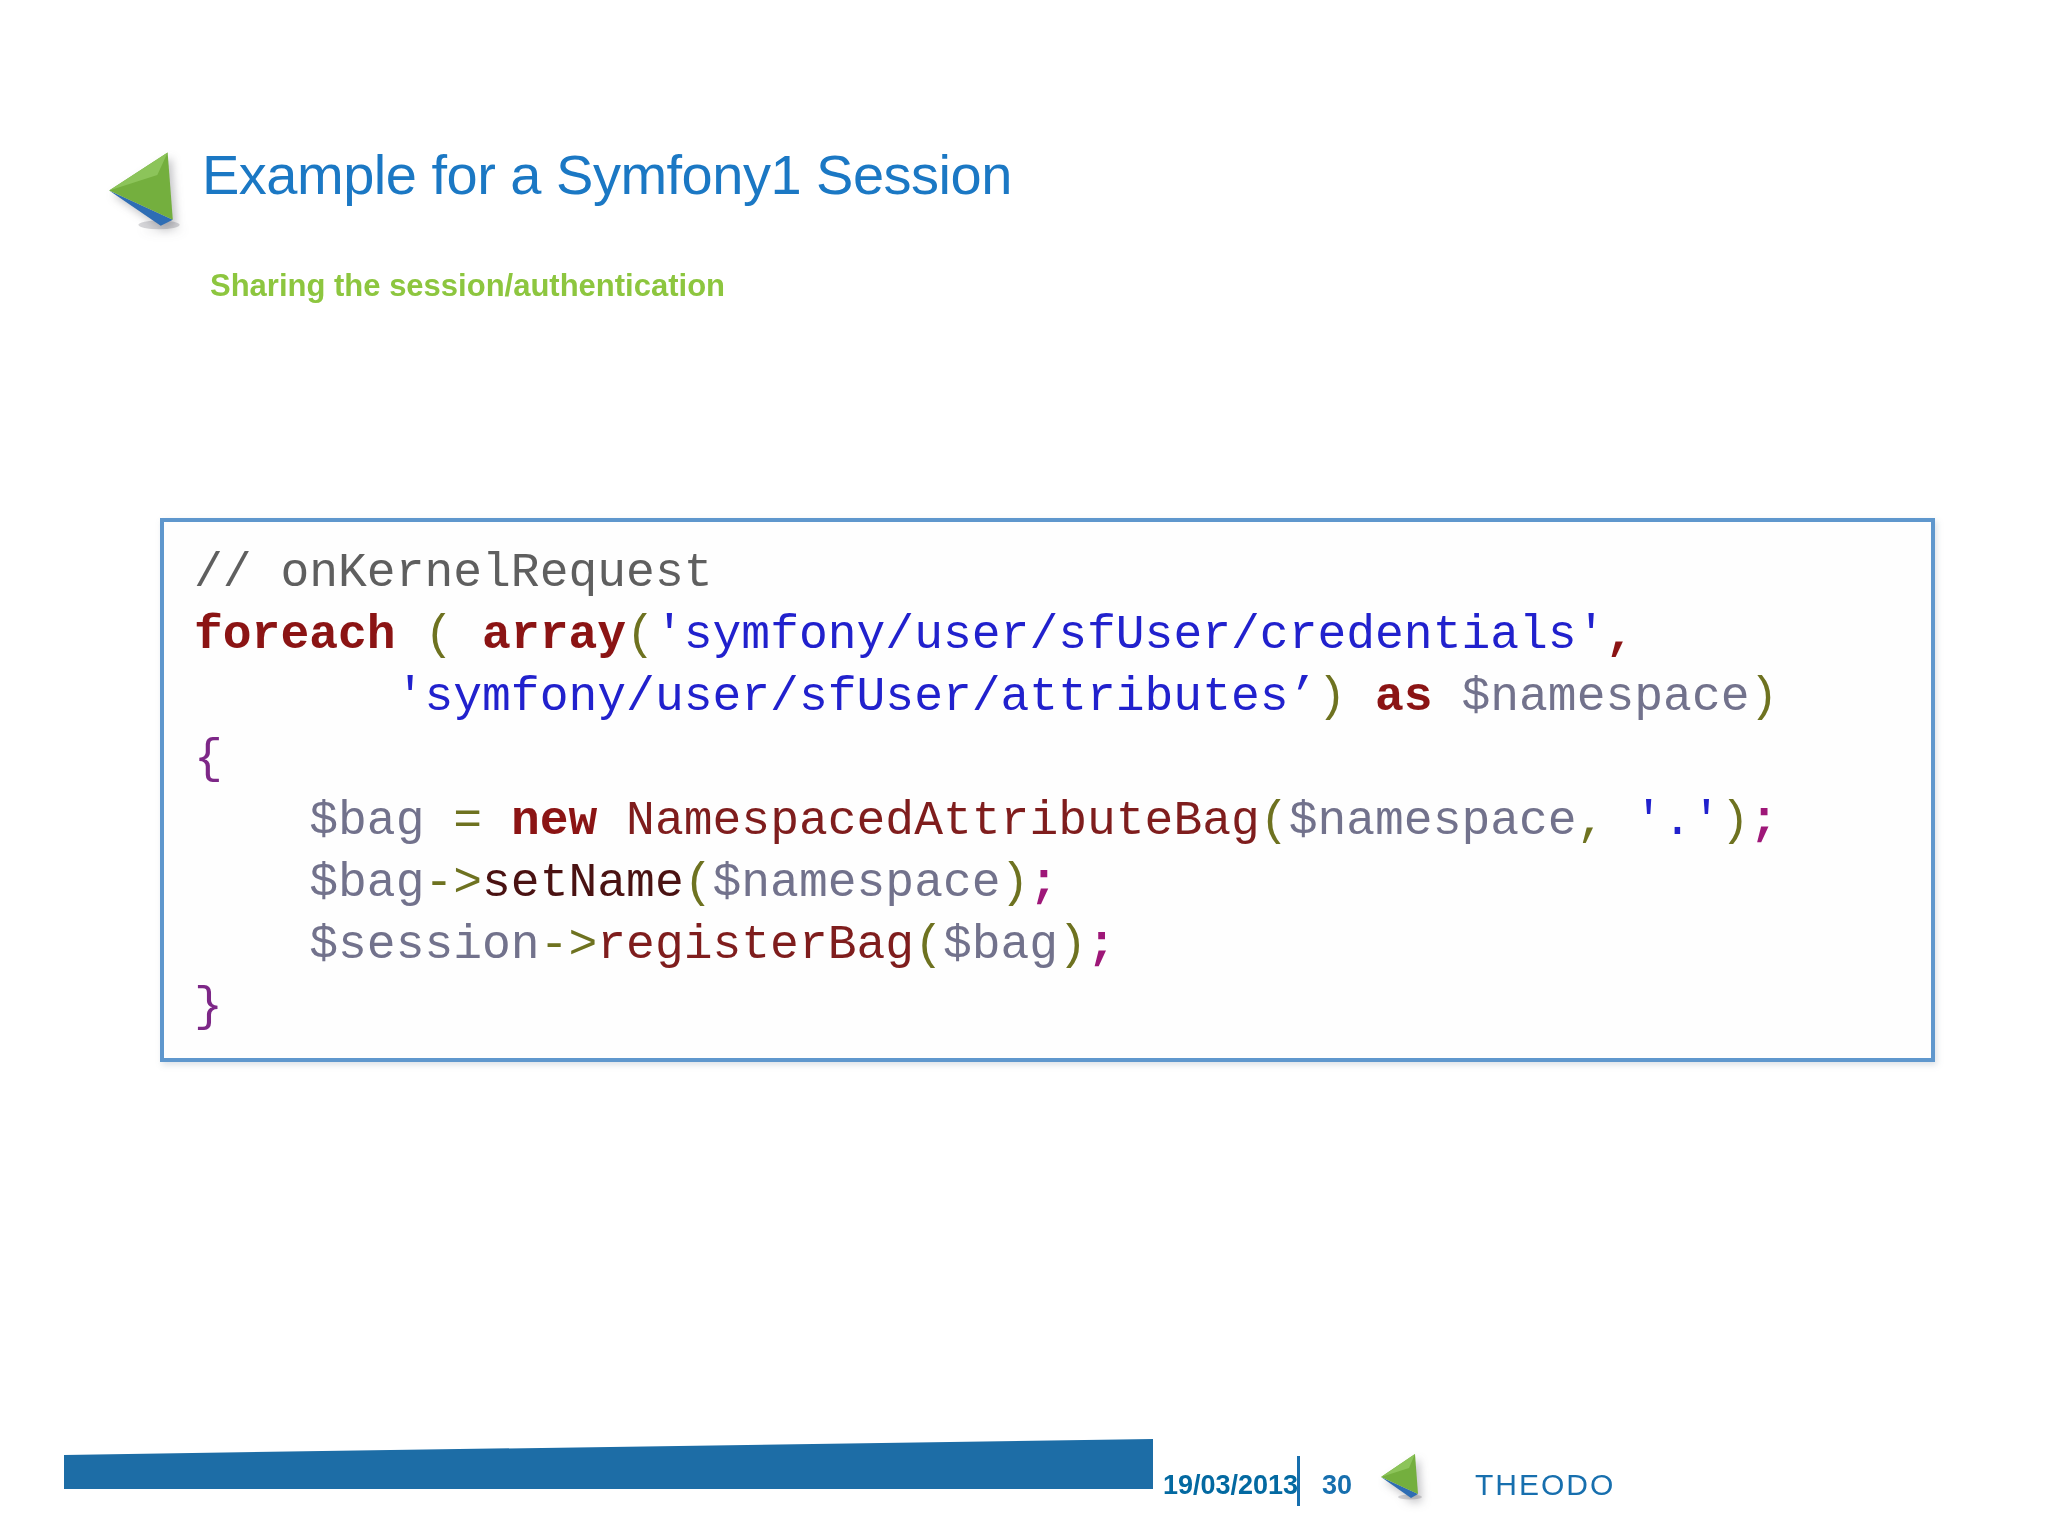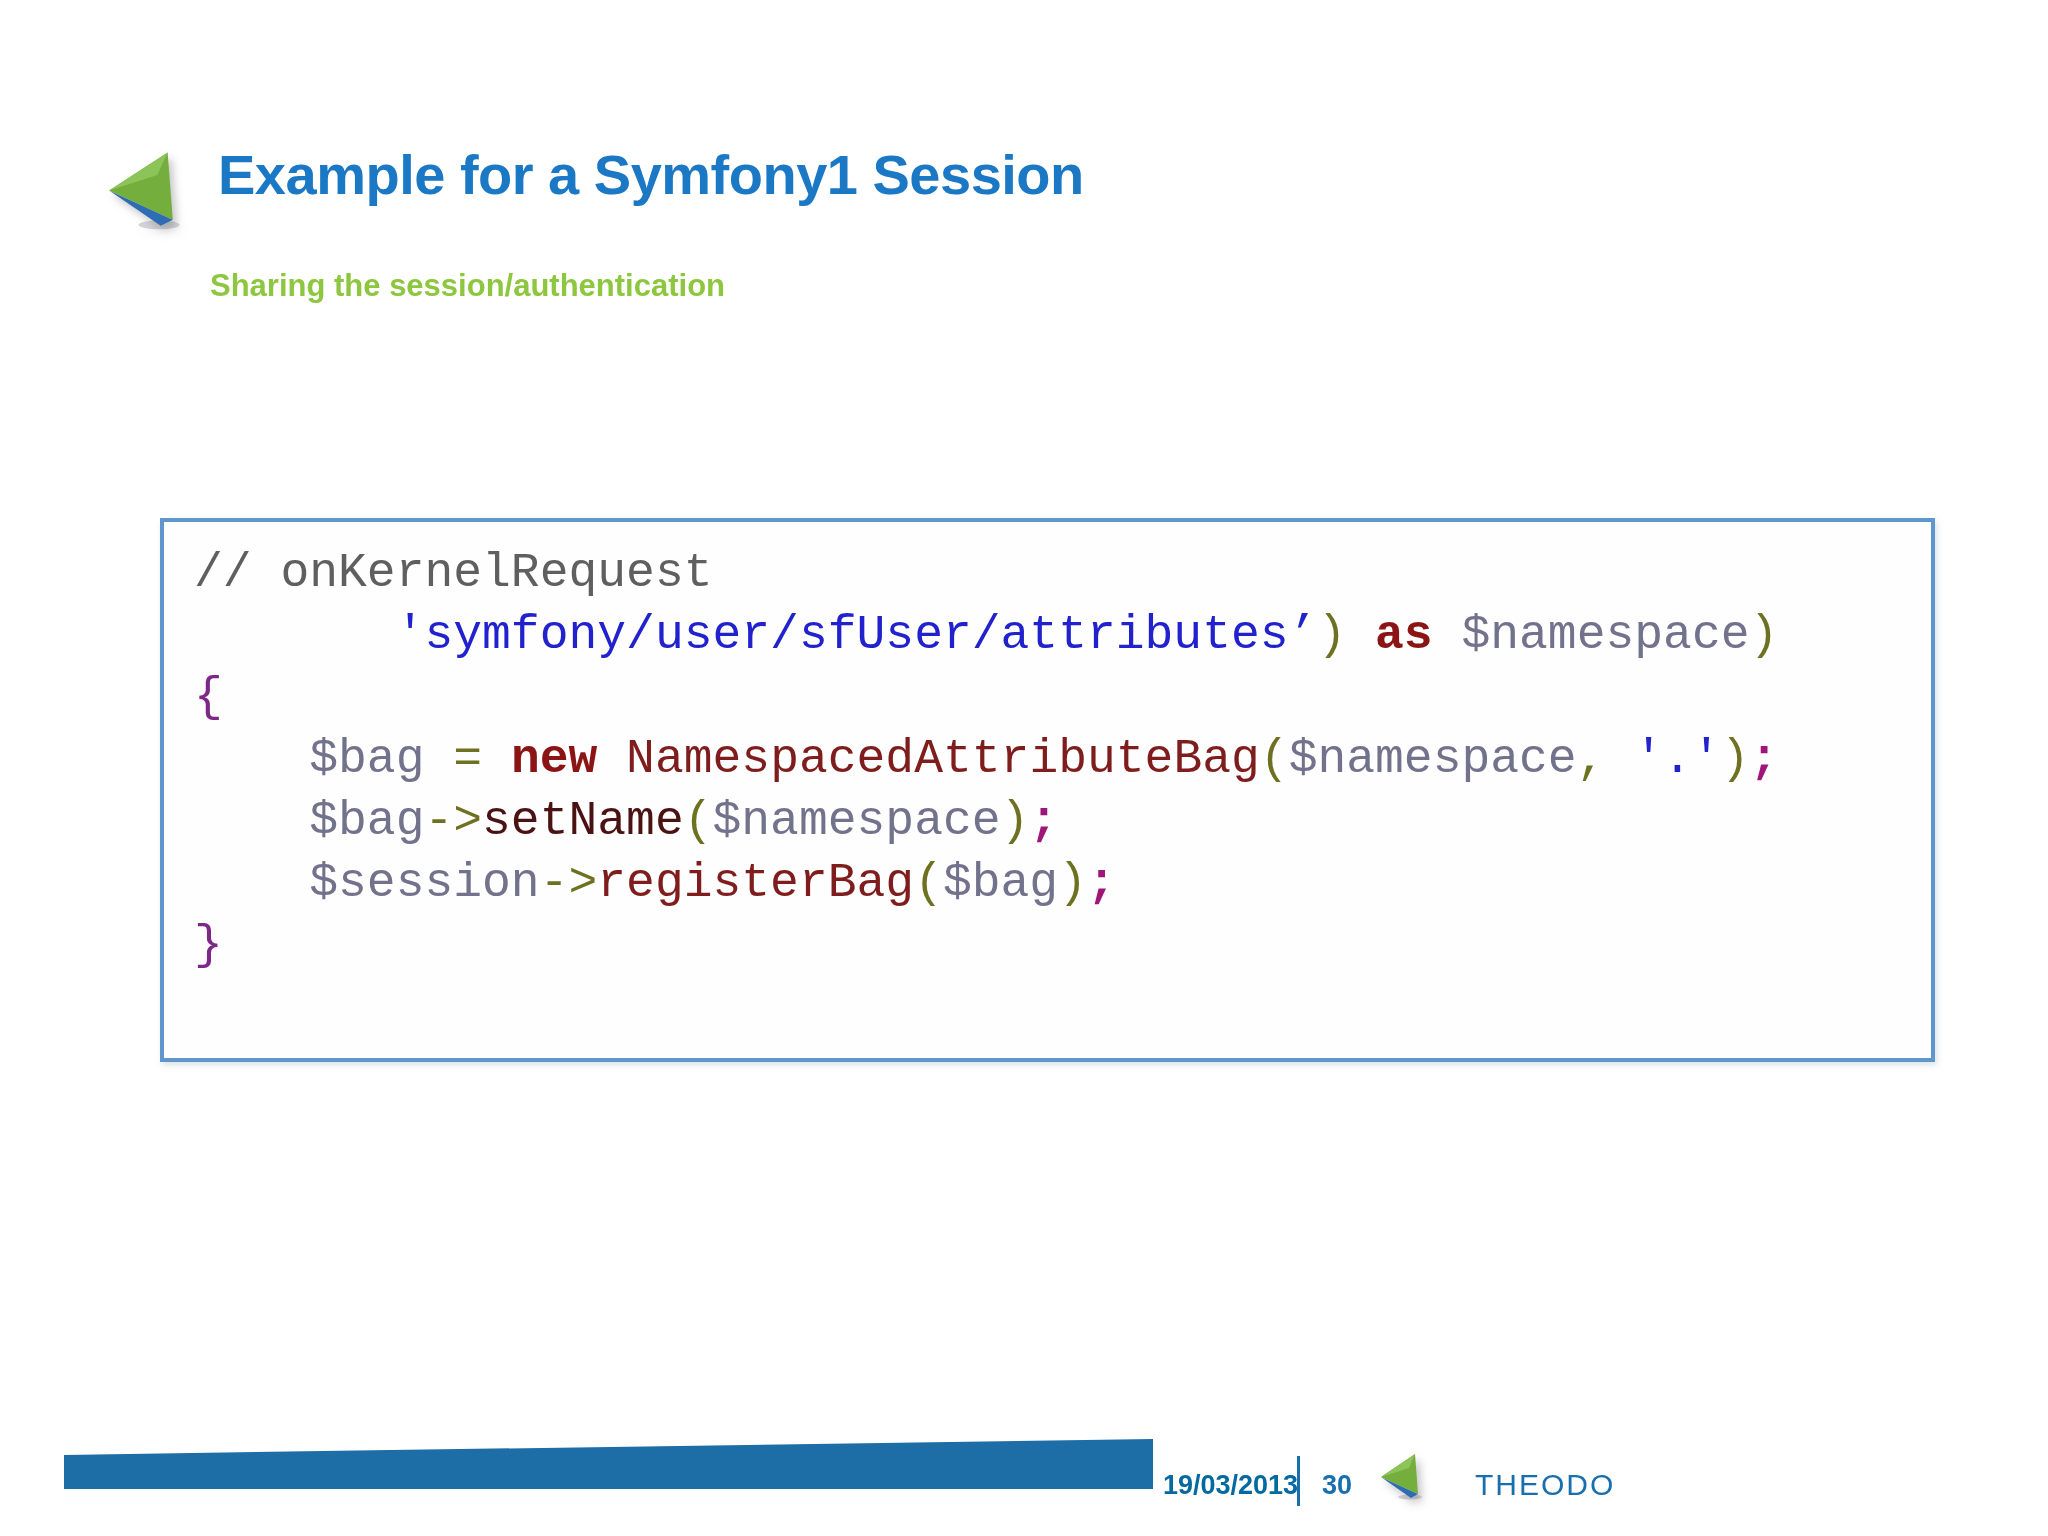--- a/index.html
+++ b/index.html
@@ -6,22 +6,22 @@
   body{
     width:2048px;height:1536px;position:relative;overflow:hidden;
     background:#ffffff;
     font-family:"Liberation Sans", sans-serif;
   }
   .abs{position:absolute;}
 
   
   .title-logo{left:104px;top:136px;width:86px;height:102px;}
   .slide-title{
-    left:218px;top:142px;
-    font-size:56px;font-weight:bold;color:#1b78c4;
+    left:202px;top:142px;
+    font-size:56px;font-weight:normal;color:#1b78c4;
     letter-spacing:-0.5px;white-space:nowrap;
   }
   .slide-subtitle{
     left:210px;top:268px;
     font-size:31px;font-weight:bold;color:#8dc63f;white-space:nowrap;
   }
 
   
   .code-box{
     left:160px;top:518px;width:1775px;height:544px;
@@ -79,20 +79,21 @@
   <ellipse cx="64" cy="94" rx="24" ry="5" fill="rgba(70,70,80,0.22)"></ellipse>
   <polygon points="6,54 80,88 66,95" fill="#2e6db4"></polygon>
   <polygon points="6,54 74,10 80,88" fill="#74af3e"></polygon>
   <polygon points="6,54 74,10 62,36" fill="#8cc45a"></polygon>
 </svg>
 <div class="abs slide-title">Example for a Symfony1 Session</div>
 <div class="abs slide-subtitle">Sharing the session/authentication</div>
 
 <div class="abs code-box">
     <div class="code-line"><span class="tok-comment">// onKernelRequest</span></div>
+    <div class="code-line"><span class="tok-keyword">foreach</span><span class="tok-plain"> </span><span class="tok-paren">(</span><span class="tok-plain"> </span><span class="tok-keyword">array</span><span class="tok-paren">(</span><span class="tok-string">'symfony/user/sfUser/credentials'</span><span class="tok-keyword">,</span></div>
     <div class="code-line"><span class="tok-plain">       </span><span class="tok-string">'symfony/user/sfUser/attributes’</span><span class="tok-paren">)</span><span class="tok-plain"> </span><span class="tok-keyword">as</span><span class="tok-plain"> </span><span class="tok-var">$namespace</span><span class="tok-paren">)</span></div>
     <div class="code-line"><span class="tok-brace">{</span></div>
     <div class="code-line"><span class="tok-plain">    </span><span class="tok-var">$bag</span><span class="tok-plain"> </span><span class="tok-paren">=</span><span class="tok-plain"> </span><span class="tok-keyword">new</span><span class="tok-plain"> </span><span class="tok-fn">NamespacedAttributeBag</span><span class="tok-paren">(</span><span class="tok-var">$namespace</span><span class="tok-paren">,</span><span class="tok-plain"> </span><span class="tok-string">'.'</span><span class="tok-paren">)</span><span class="tok-semi">;</span></div>
     <div class="code-line"><span class="tok-plain">    </span><span class="tok-var">$bag</span><span class="tok-paren">-&gt;</span><span class="tok-method">setName</span><span class="tok-paren">(</span><span class="tok-var">$namespace</span><span class="tok-paren">)</span><span class="tok-semi">;</span></div>
     <div class="code-line"><span class="tok-plain">    </span><span class="tok-var">$session</span><span class="tok-paren">-&gt;</span><span class="tok-fn">registerBag</span><span class="tok-paren">(</span><span class="tok-var">$bag</span><span class="tok-paren">)</span><span class="tok-semi">;</span></div>
     <div class="code-line"><span class="tok-brace">}</span></div>
   </div>
 
 <div class="abs footer-wedge"></div>
 <div class="abs footer-date">19/03/2013</div>

